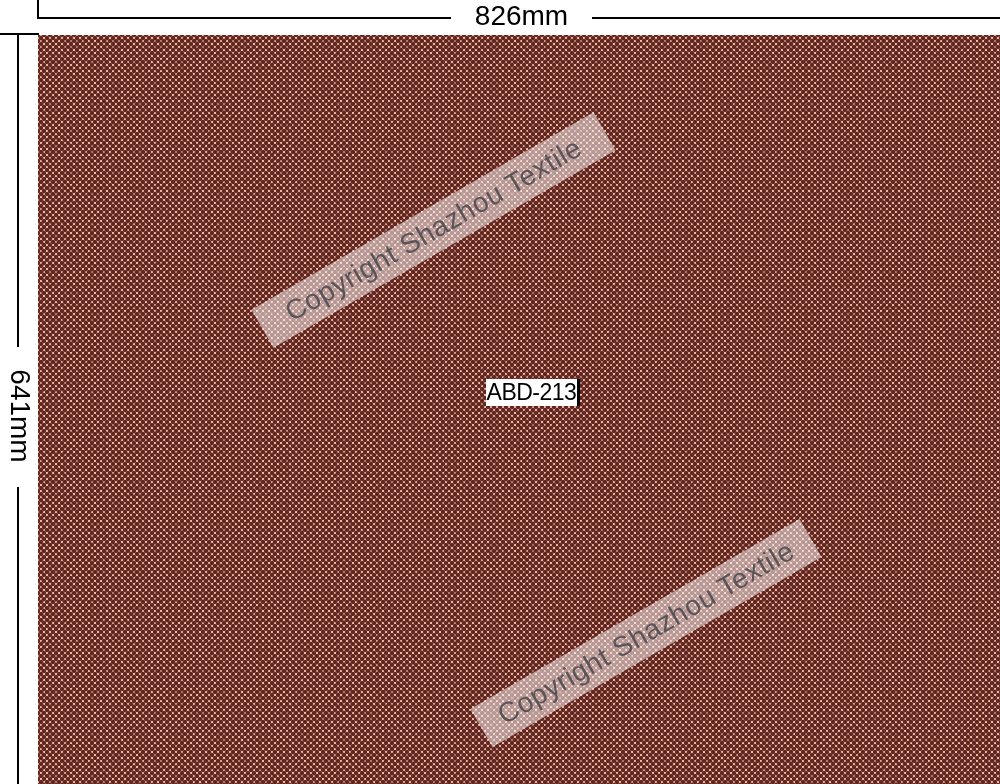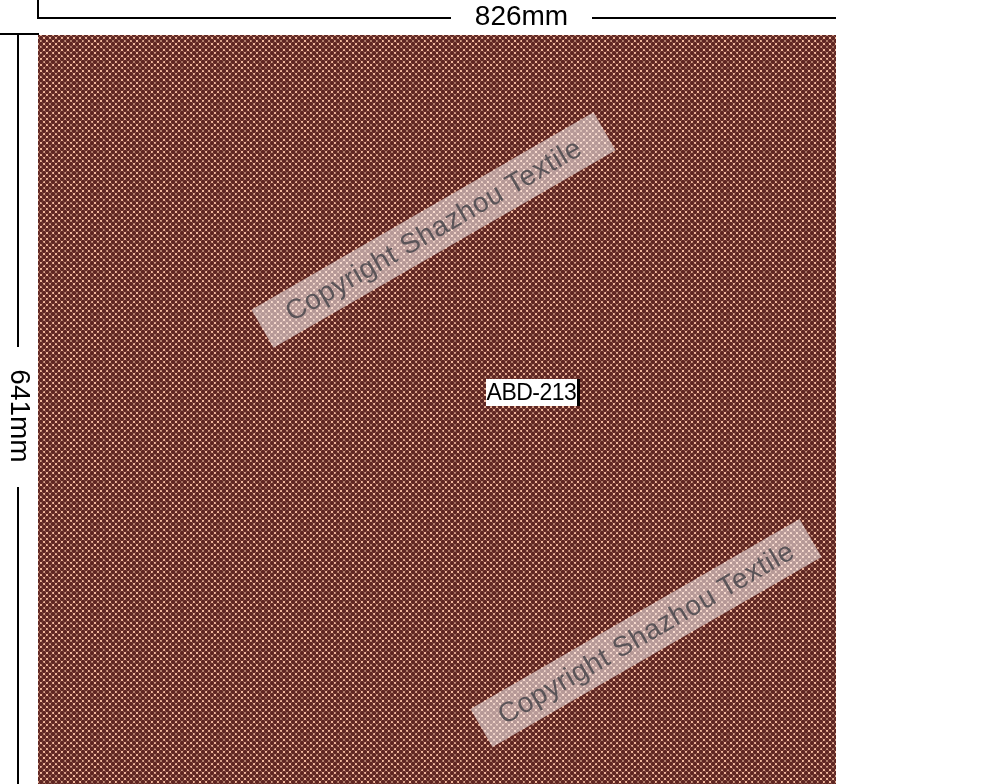--- a/index.html
+++ b/index.html
@@ -1,18 +1,18 @@
 <!DOCTYPE html>
 <html style="--fabric-dark: #5E2522; --fabric-ground: #F0B79B; --dimension-line: #000000; --label-background: #FFFFFF; --label-text: #000000; --watermark-band: rgba(255,250,250,0.54); --watermark-text: #5A5458;"><head>
 <meta charset="utf-8">
 <style>
   html,body{margin:0;padding:0;background:#ffffff;}
   #canvas{
     position:relative;
-    width:836px;height:784px;
+    width:1000px;height:784px;
     background:#ffffff;
     font-family:"Liberation Sans", sans-serif;
     overflow:hidden;
   }
   
   .dim-line{position:absolute;background:var(--dimension-line,#000);}
   .dim-tick-top{left:37px;top:0;width:2px;height:19px;}
   .dim-top-left{left:37px;top:17px;width:414px;height:2px;}
   .dim-top-right{left:592px;top:17px;width:408px;height:2px;}
   .dim-tick-left{left:0;top:33px;width:39px;height:2px;}

